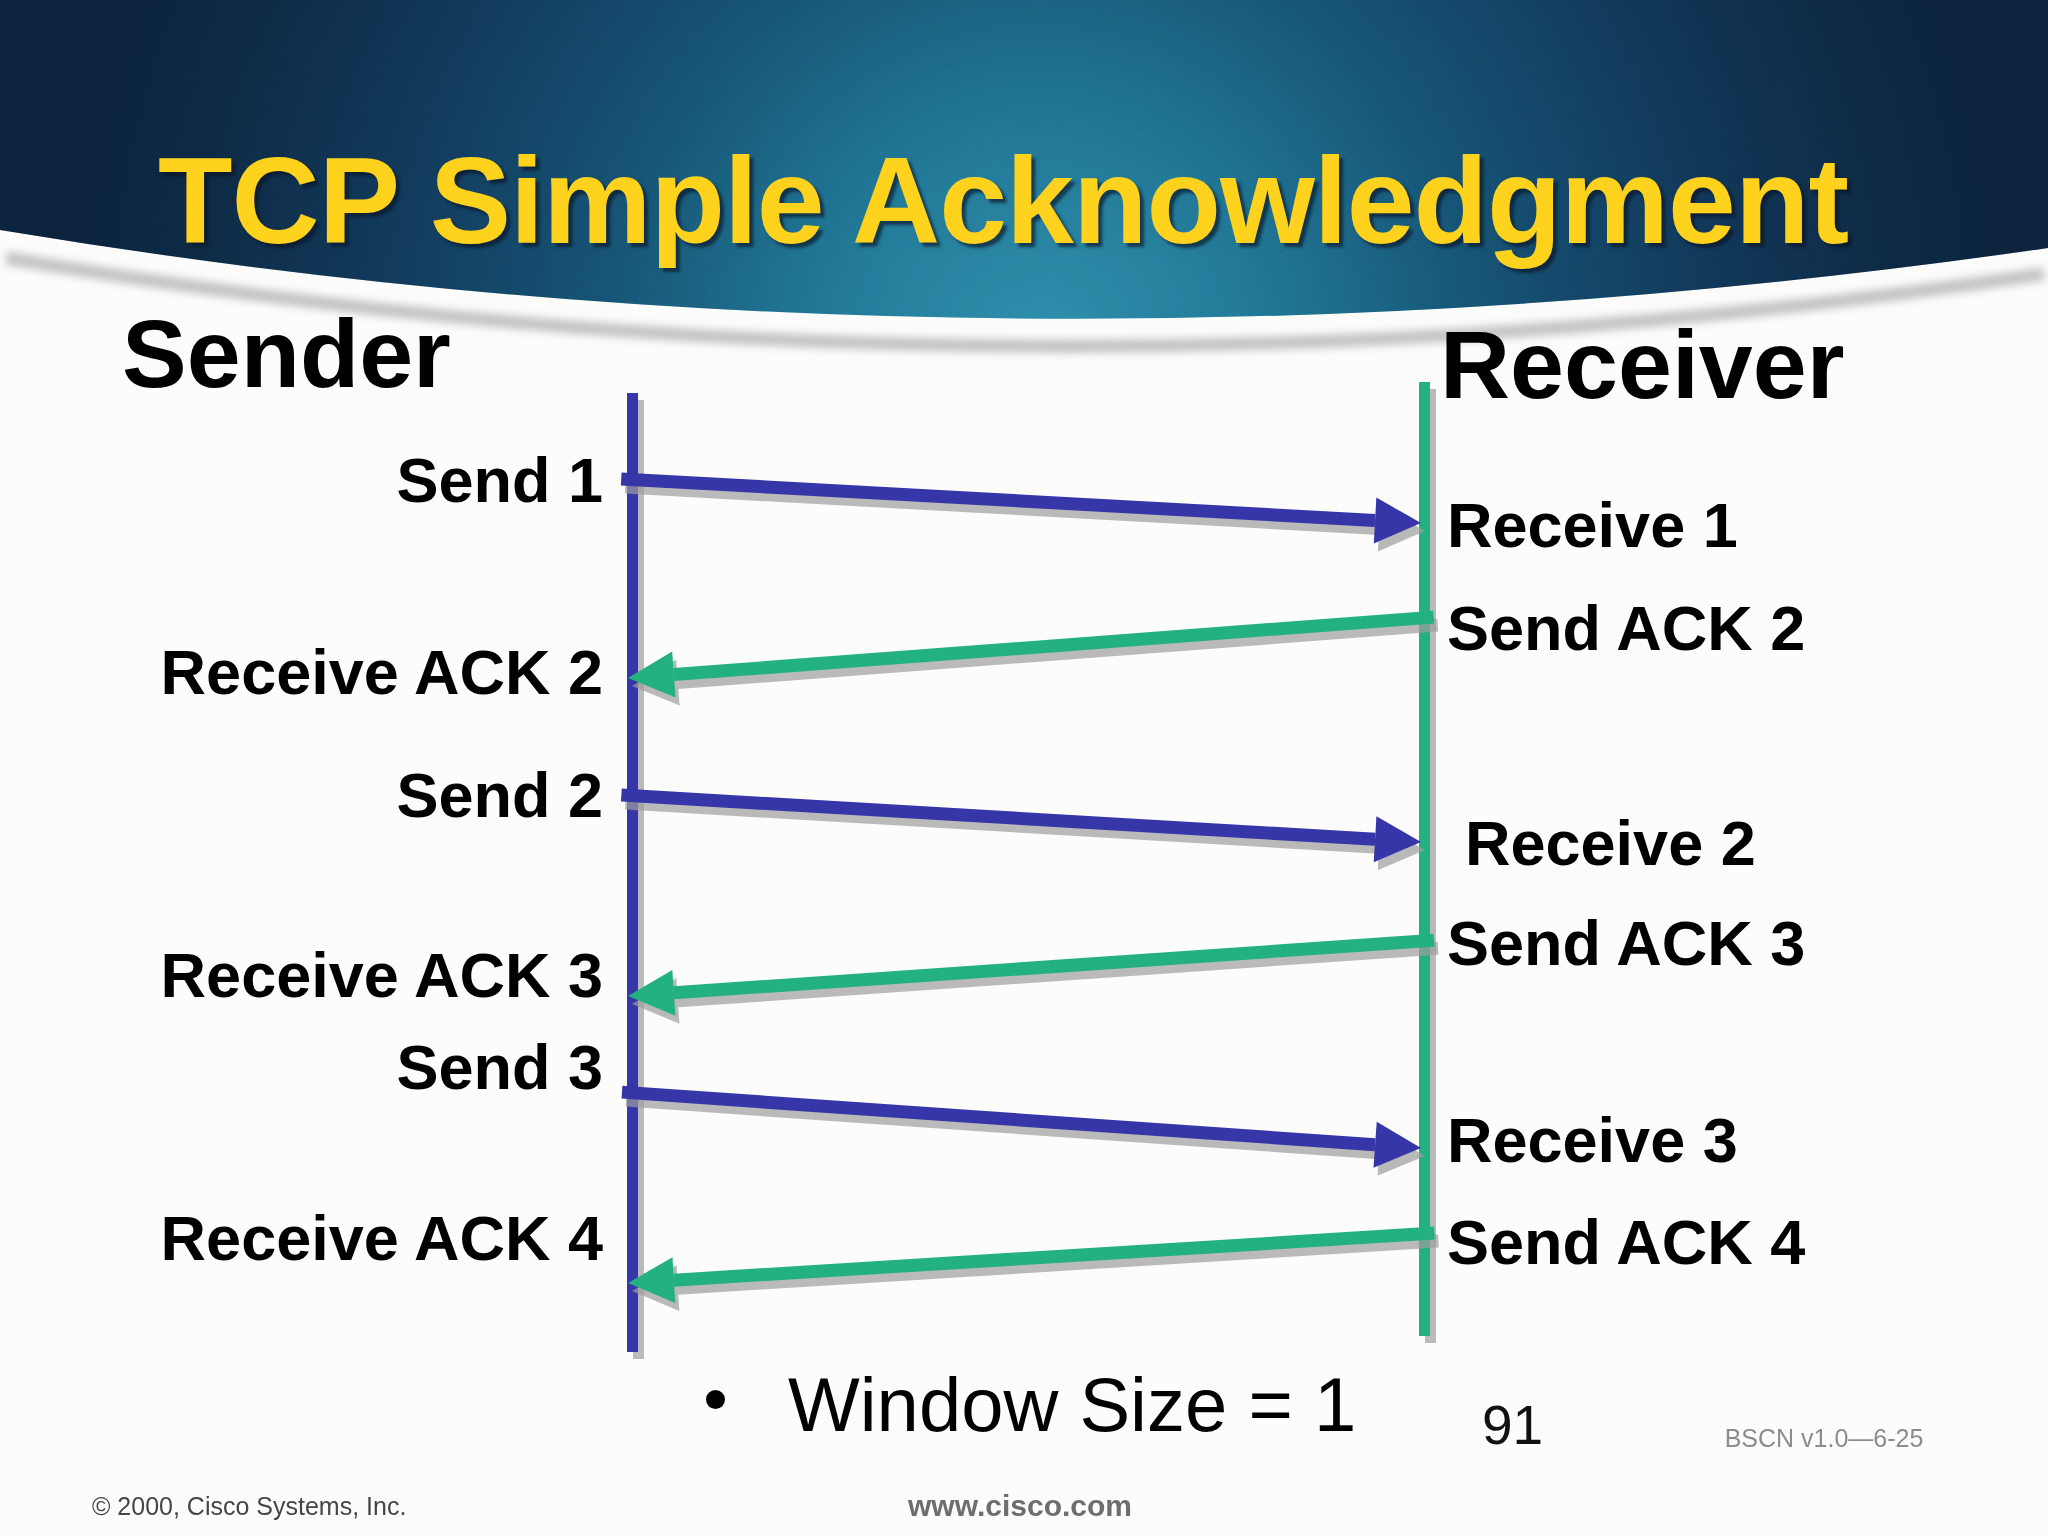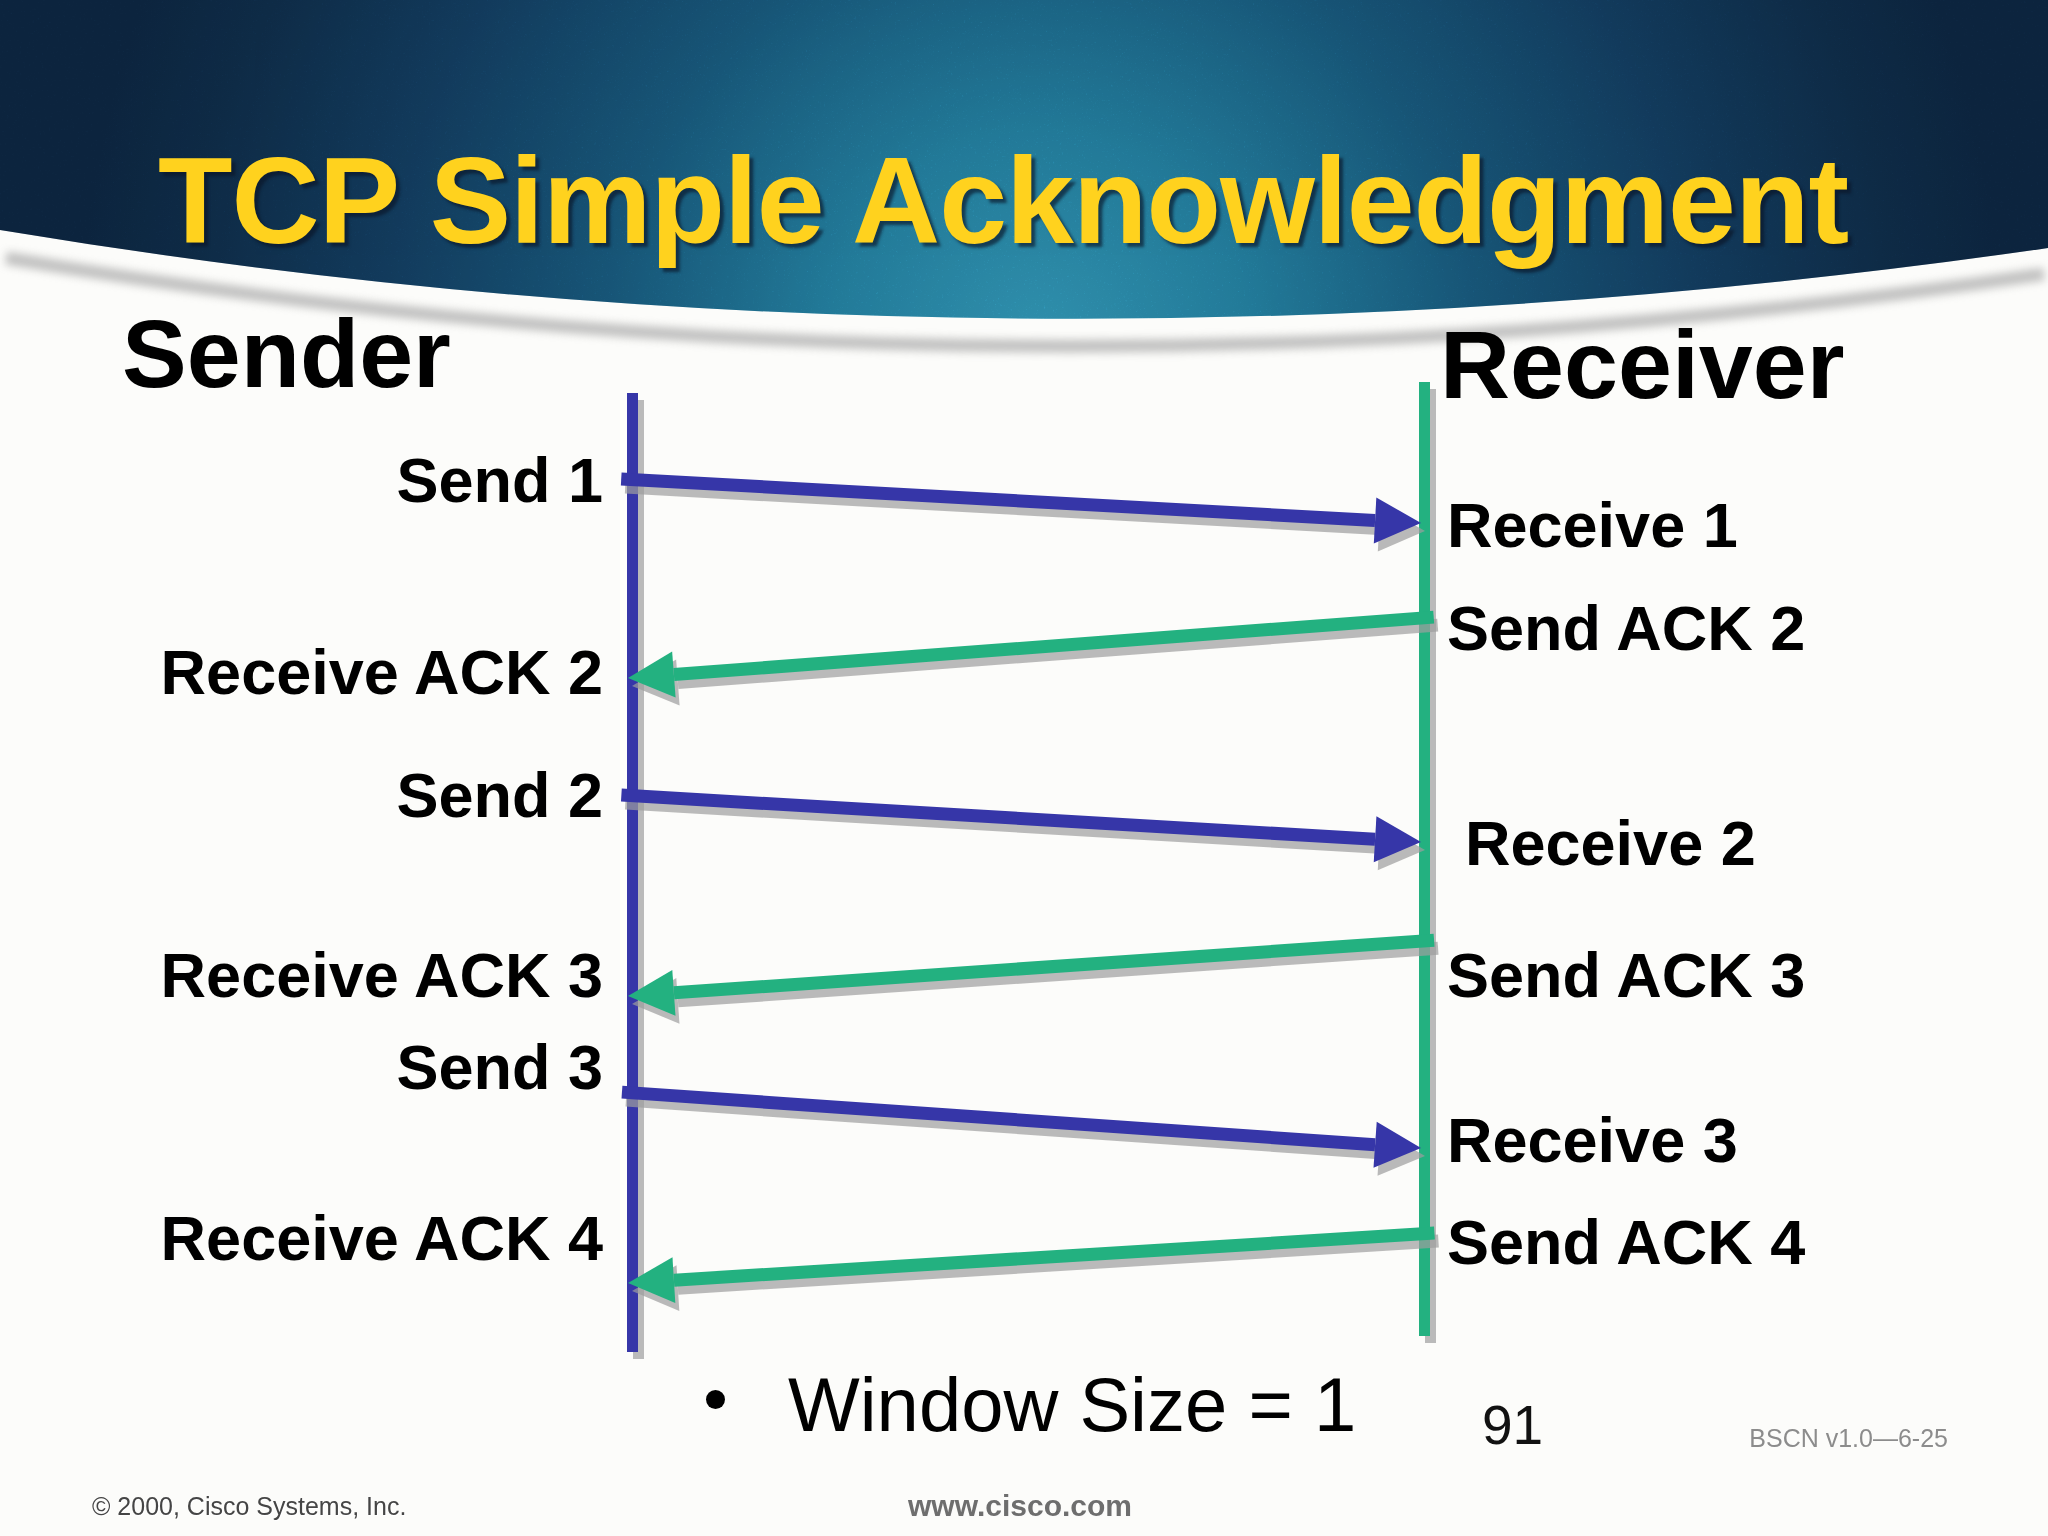--- a/index.html
+++ b/index.html
@@ -40,21 +40,21 @@
   .footer-copyright{
     position:absolute; left:92px; top:1494px; font-size:25px; color:#454545;
     line-height:1; z-index:3; text-shadow:1px 1px 0 #ffffff;
   }
   .footer-website{
     position:absolute; left:888px; top:1491px; width:264px; text-align:center;
     font-size:30px; font-weight:bold; color:#6e6e6e; line-height:1; z-index:3;
     text-shadow:1px 1px 0 #fafafa;
   }
   .footer-course{
-    position:absolute; left:1700px; top:1426px; width:248px; text-align:right;
+    position:absolute; left:1700px; top:1426px; width:248px; text-align:center;
     font-size:25px; color:#8c8c8c; line-height:1; z-index:3;
   }
 </style>
 </head>
 <body>
 
 <div class="slide">
 
   <svg class="banner-svg" width="2048" height="460" viewBox="0 0 2048 460">
     <defs>
@@ -132,21 +132,21 @@
   <div class="lbl left" style="left:43px; top:449px;">Send 1</div>
   <div class="lbl left" style="left:43px; top:641px;">Receive ACK 2</div>
   <div class="lbl left" style="left:43px; top:764px;">Send 2</div>
   <div class="lbl left" style="left:43px; top:944px;">Receive ACK 3</div>
   <div class="lbl left" style="left:43px; top:1036px;">Send 3</div>
   <div class="lbl left" style="left:43px; top:1207px;">Receive ACK 4</div>
 
   <div class="lbl" style="left:1447px; top:494px;">Receive 1</div>
   <div class="lbl" style="left:1447px; top:597px;">Send ACK 2</div>
   <div class="lbl" style="left:1447px; top:812px;margin-left:18px;">Receive 2</div>
-  <div class="lbl" style="left:1447px; top:912px;margin-top:32px;">Send ACK 3</div>
+  <div class="lbl" style="left:1447px; top:912px;">Send ACK 3</div>
   <div class="lbl" style="left:1447px; top:1109px;">Receive 3</div>
   <div class="lbl" style="left:1447px; top:1211px;">Send ACK 4</div>
 
   <div class="bullet-dot"></div>
   <div class="bullet-text">Window Size = 1</div>
 
   <div class="page-number">91</div>
   <div class="footer-copyright">© 2000, Cisco Systems, Inc.</div>
   <div class="footer-website">www.cisco.com</div>
   <div class="footer-course">BSCN v1.0—6-25</div>

